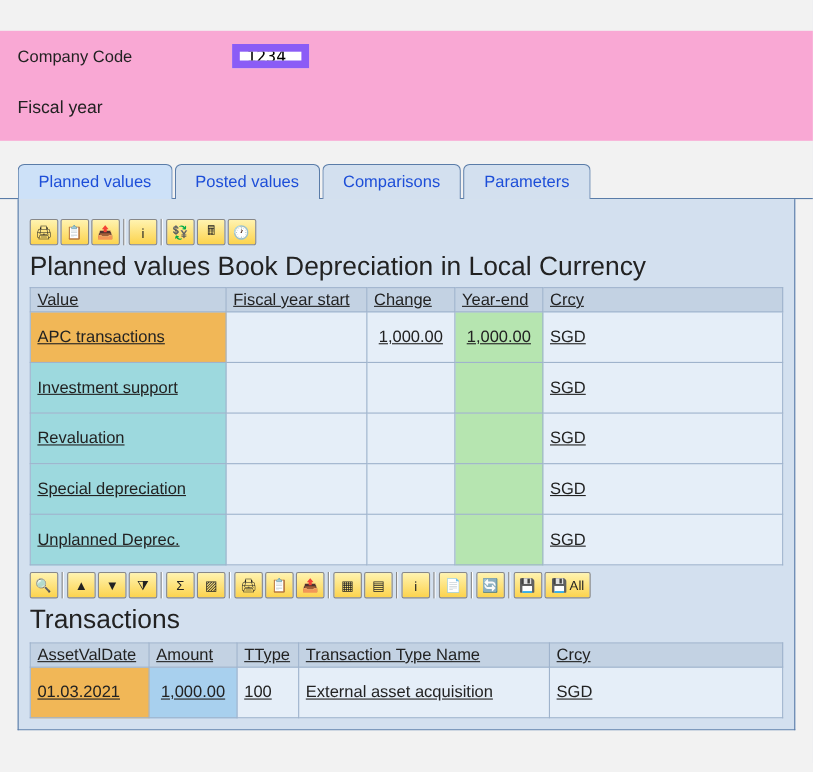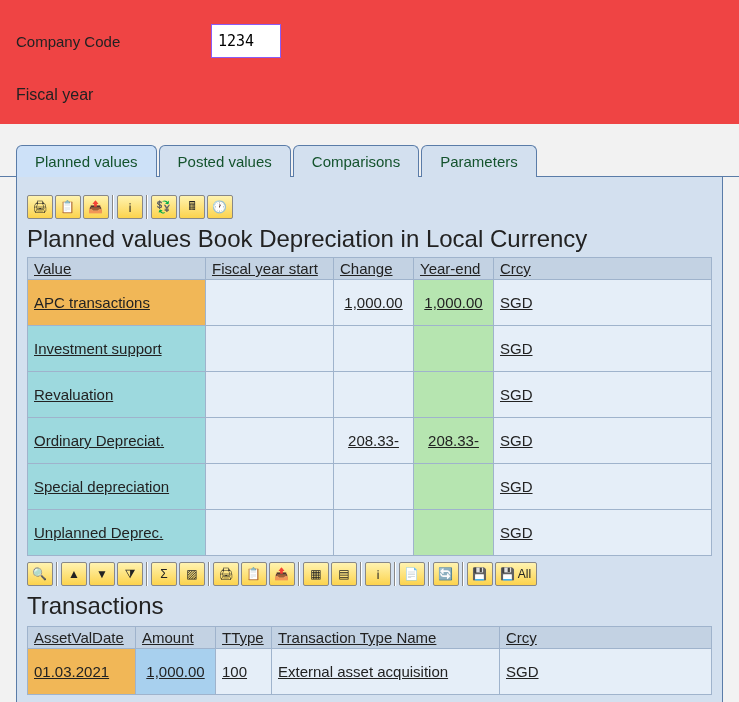--- a/index.html
+++ b/index.html
@@ -5,39 +5,40 @@
   * { box-sizing: border-box; }
   body {
     margin: 0;
     font-family: Arial, sans-serif;
     font-size: 13px;
     background: #f2f2f2;
     color: #222;
     width: 739px;
   }
   .header-section {
-    padding: 24px 16px 20px 16px;
-    background: #ef4444;
+    padding: 12px 16px 20px 16px;
+    background: #f9a8d4;
+    margin-top: 28px;
   }
   .field-row {
     display: flex;
     align-items: center;
     margin-bottom: 10px;
   }
   .field-label {
     width: 195px;
     font-size: 15px;
   }
   .text-input {
-    border: 1px solid #8b5cf6;
+    border: 7px solid #8b5cf6;
     background: #fff;
     padding: 3px 6px;
     font-family: monospace;
     font-size: 15px;
-    height: 34px;
+    height: 22px;
   }
   .fy-row {
     margin-top: 28px;
     display: flex;
     align-items: center;
   }
   .fy-label {
     width: 195px;
     font-size: 16px;
   }
@@ -66,21 +67,21 @@
     padding: 20px 16px 0 16px;
     display: flex;
     align-items: flex-end;
     border-bottom: 1px solid #5a7ca8;
   }
   .tab {
     padding: 7px 18px;
     border: 1px solid #5a7ca8;
     border-bottom: none;
     background: #d3e0ef;
-    color: #14532d;
+    color: #1d4ed8;
     font-size: 15px;
     border-top-left-radius: 6px;
     border-top-right-radius: 6px;
     margin-right: 2px;
     cursor: pointer;
     position: relative;
     top: 1px;
   }
   .tab.active {
     background: #cde1f8;
@@ -226,27 +227,20 @@
           <td class="">SGD</td>
         </tr>
         <tr>
           <td class="cell-teal">Revaluation</td>
           <td class="num "></td>
           <td class="num "></td>
           <td class="num cell-green"></td>
           <td class="">SGD</td>
         </tr>
         <tr>
-          <td class="cell-teal">Ordinary Depreciat.</td>
-          <td class="num "></td>
-          <td class="num ">208.33-</td>
-          <td class="num cell-green">208.33-</td>
-          <td class="">SGD</td>
-        </tr>
-        <tr>
           <td class="cell-teal">Special depreciation</td>
           <td class="num "></td>
           <td class="num "></td>
           <td class="num cell-green"></td>
           <td class="">SGD</td>
         </tr>
         <tr>
           <td class="cell-teal">Unplanned Deprec.</td>
           <td class="num "></td>
           <td class="num "></td>

